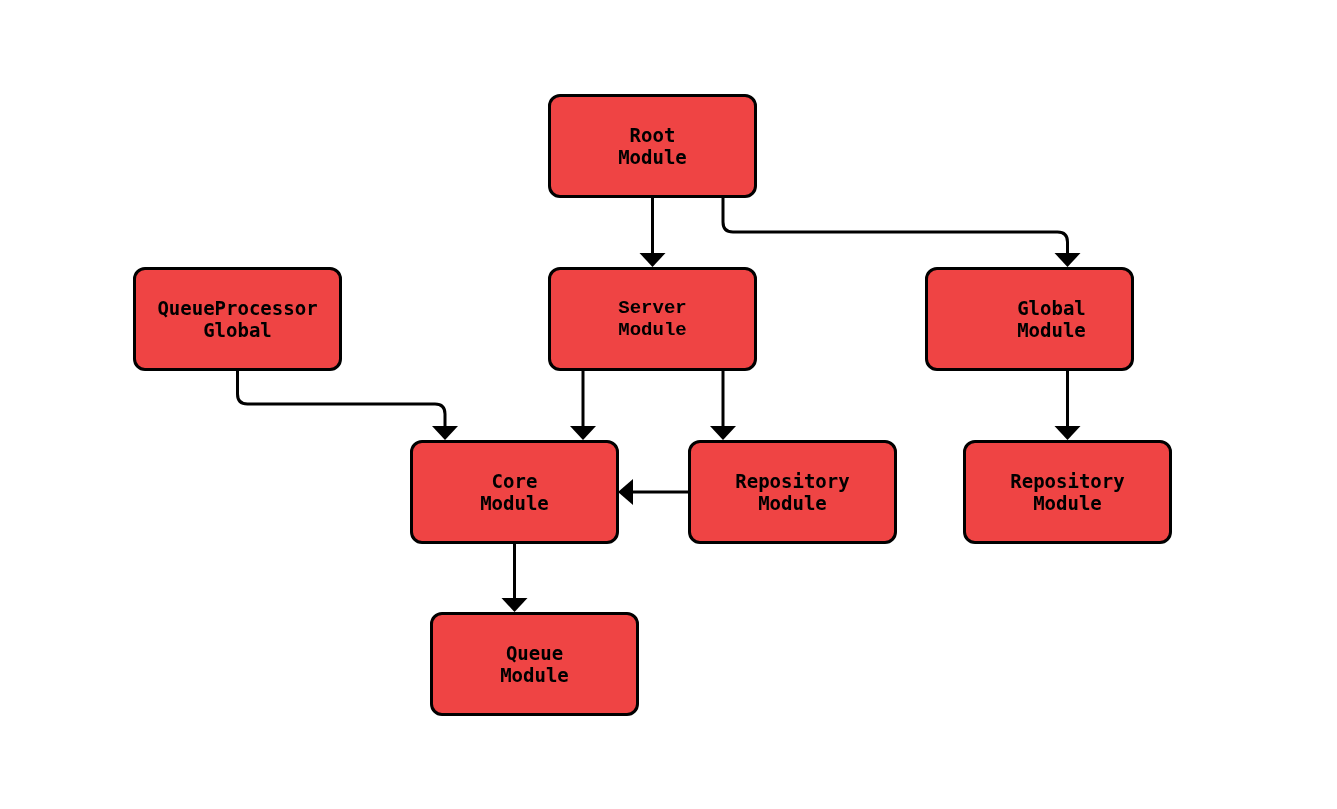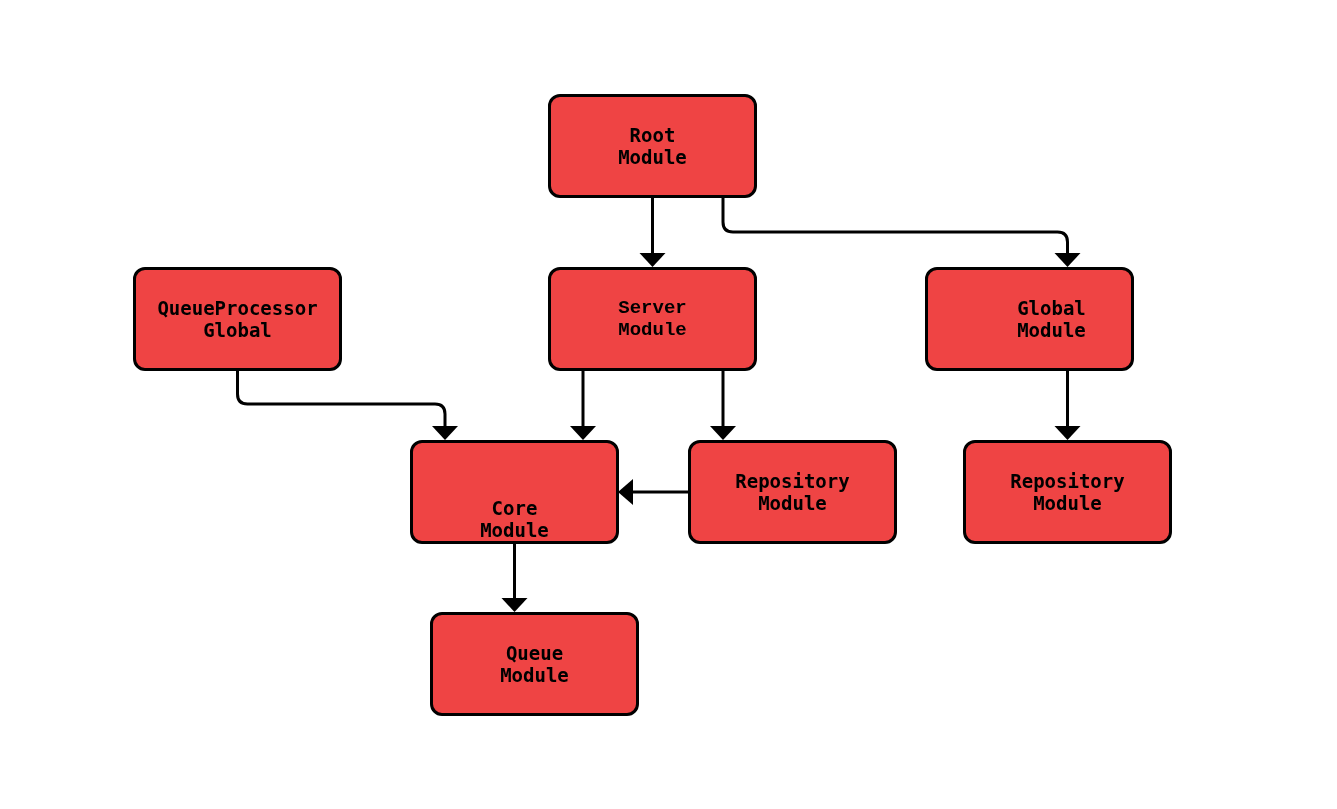--- a/index.html
+++ b/index.html
@@ -49,21 +49,21 @@
     font-weight: 700;
     color: #000000;
     text-align: center;
     white-space: pre-line;
   }
   
   .node-root          { left: 548px; top: 94px;  }
   .node-queueprocessor{ left: 133px; top: 267px; }
   .node-server        { left: 548px; top: 267px; font-family: Liberation Mono, monospace; }
   .node-global        { left: 925px; top: 267px; padding-left: 44px; }
-  .node-core          { left: 410px; top: 440px; align-items: flex-end; }
+  .node-core          { left: 410px; top: 440px; }
   .node-endpoints     { left: 688px; top: 440px; }
   .node-repository    { left: 963px; top: 440px; }
   .node-queue         { left: 410px; top: 612px; margin-left: 20px; }
 </style>
 </head>
 <body>
 
 <div class="canvas">
 
   <svg class="edges-layer" viewBox="0 0 1337 809" xmlns="http://www.w3.org/2000/svg">

